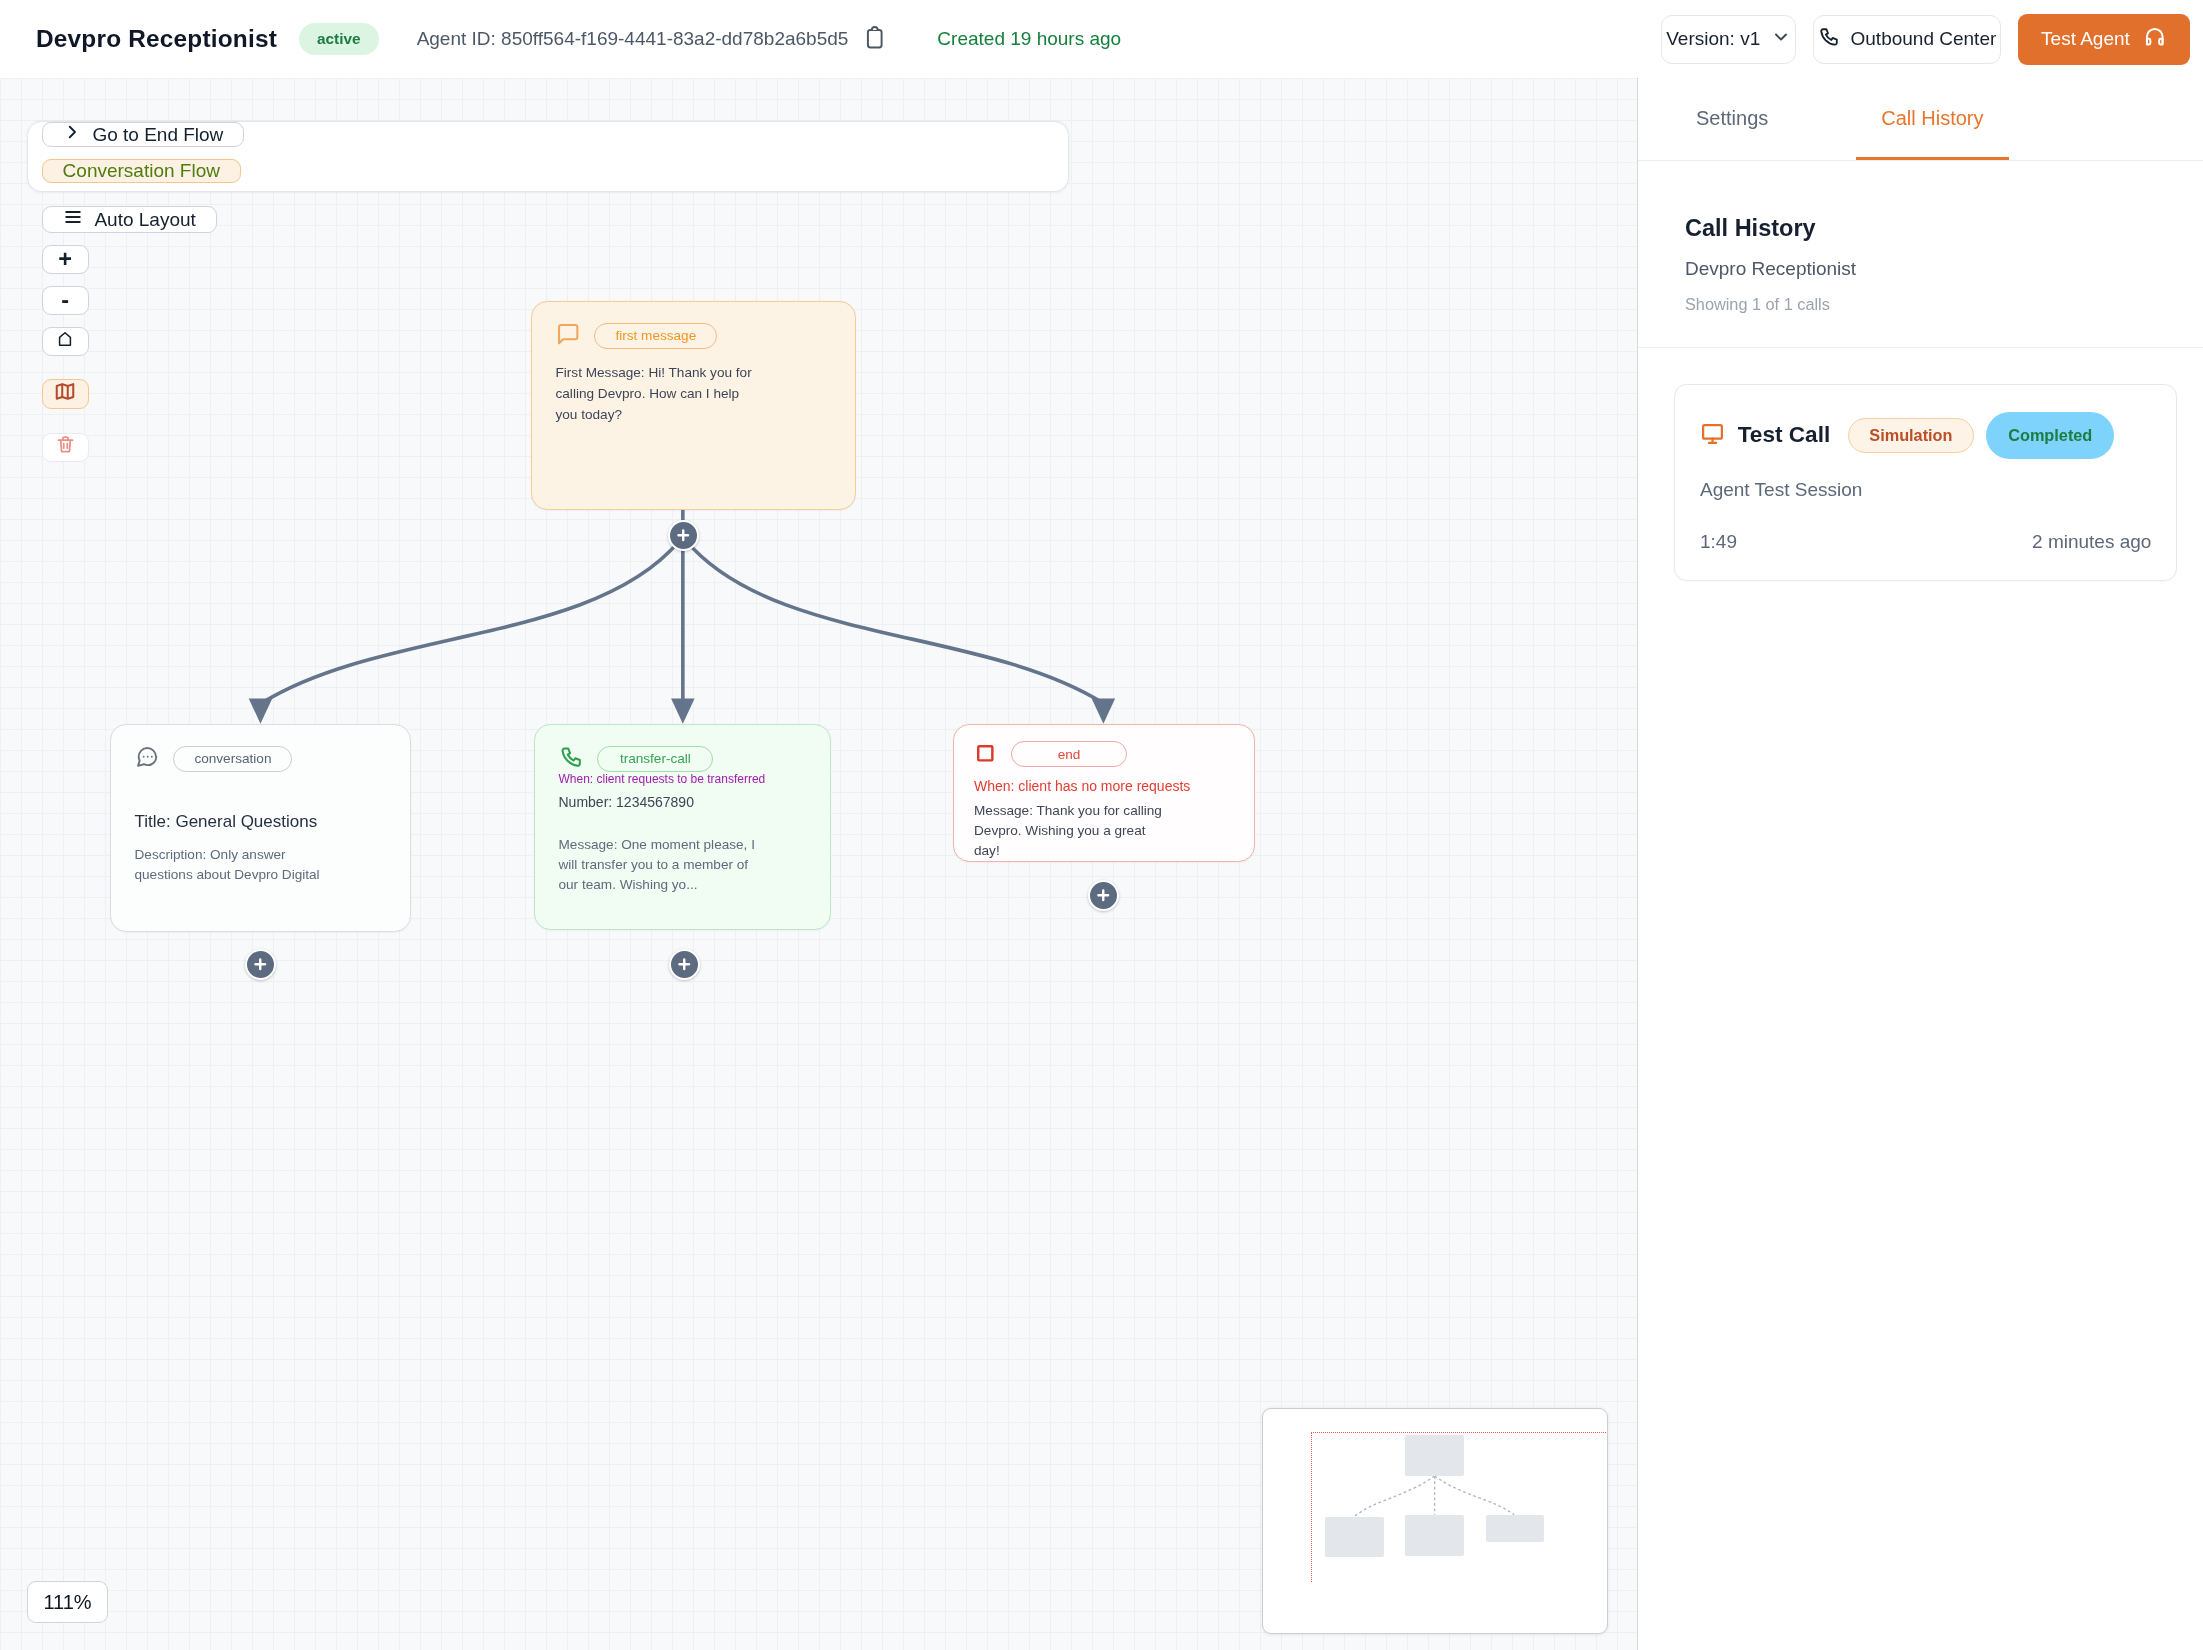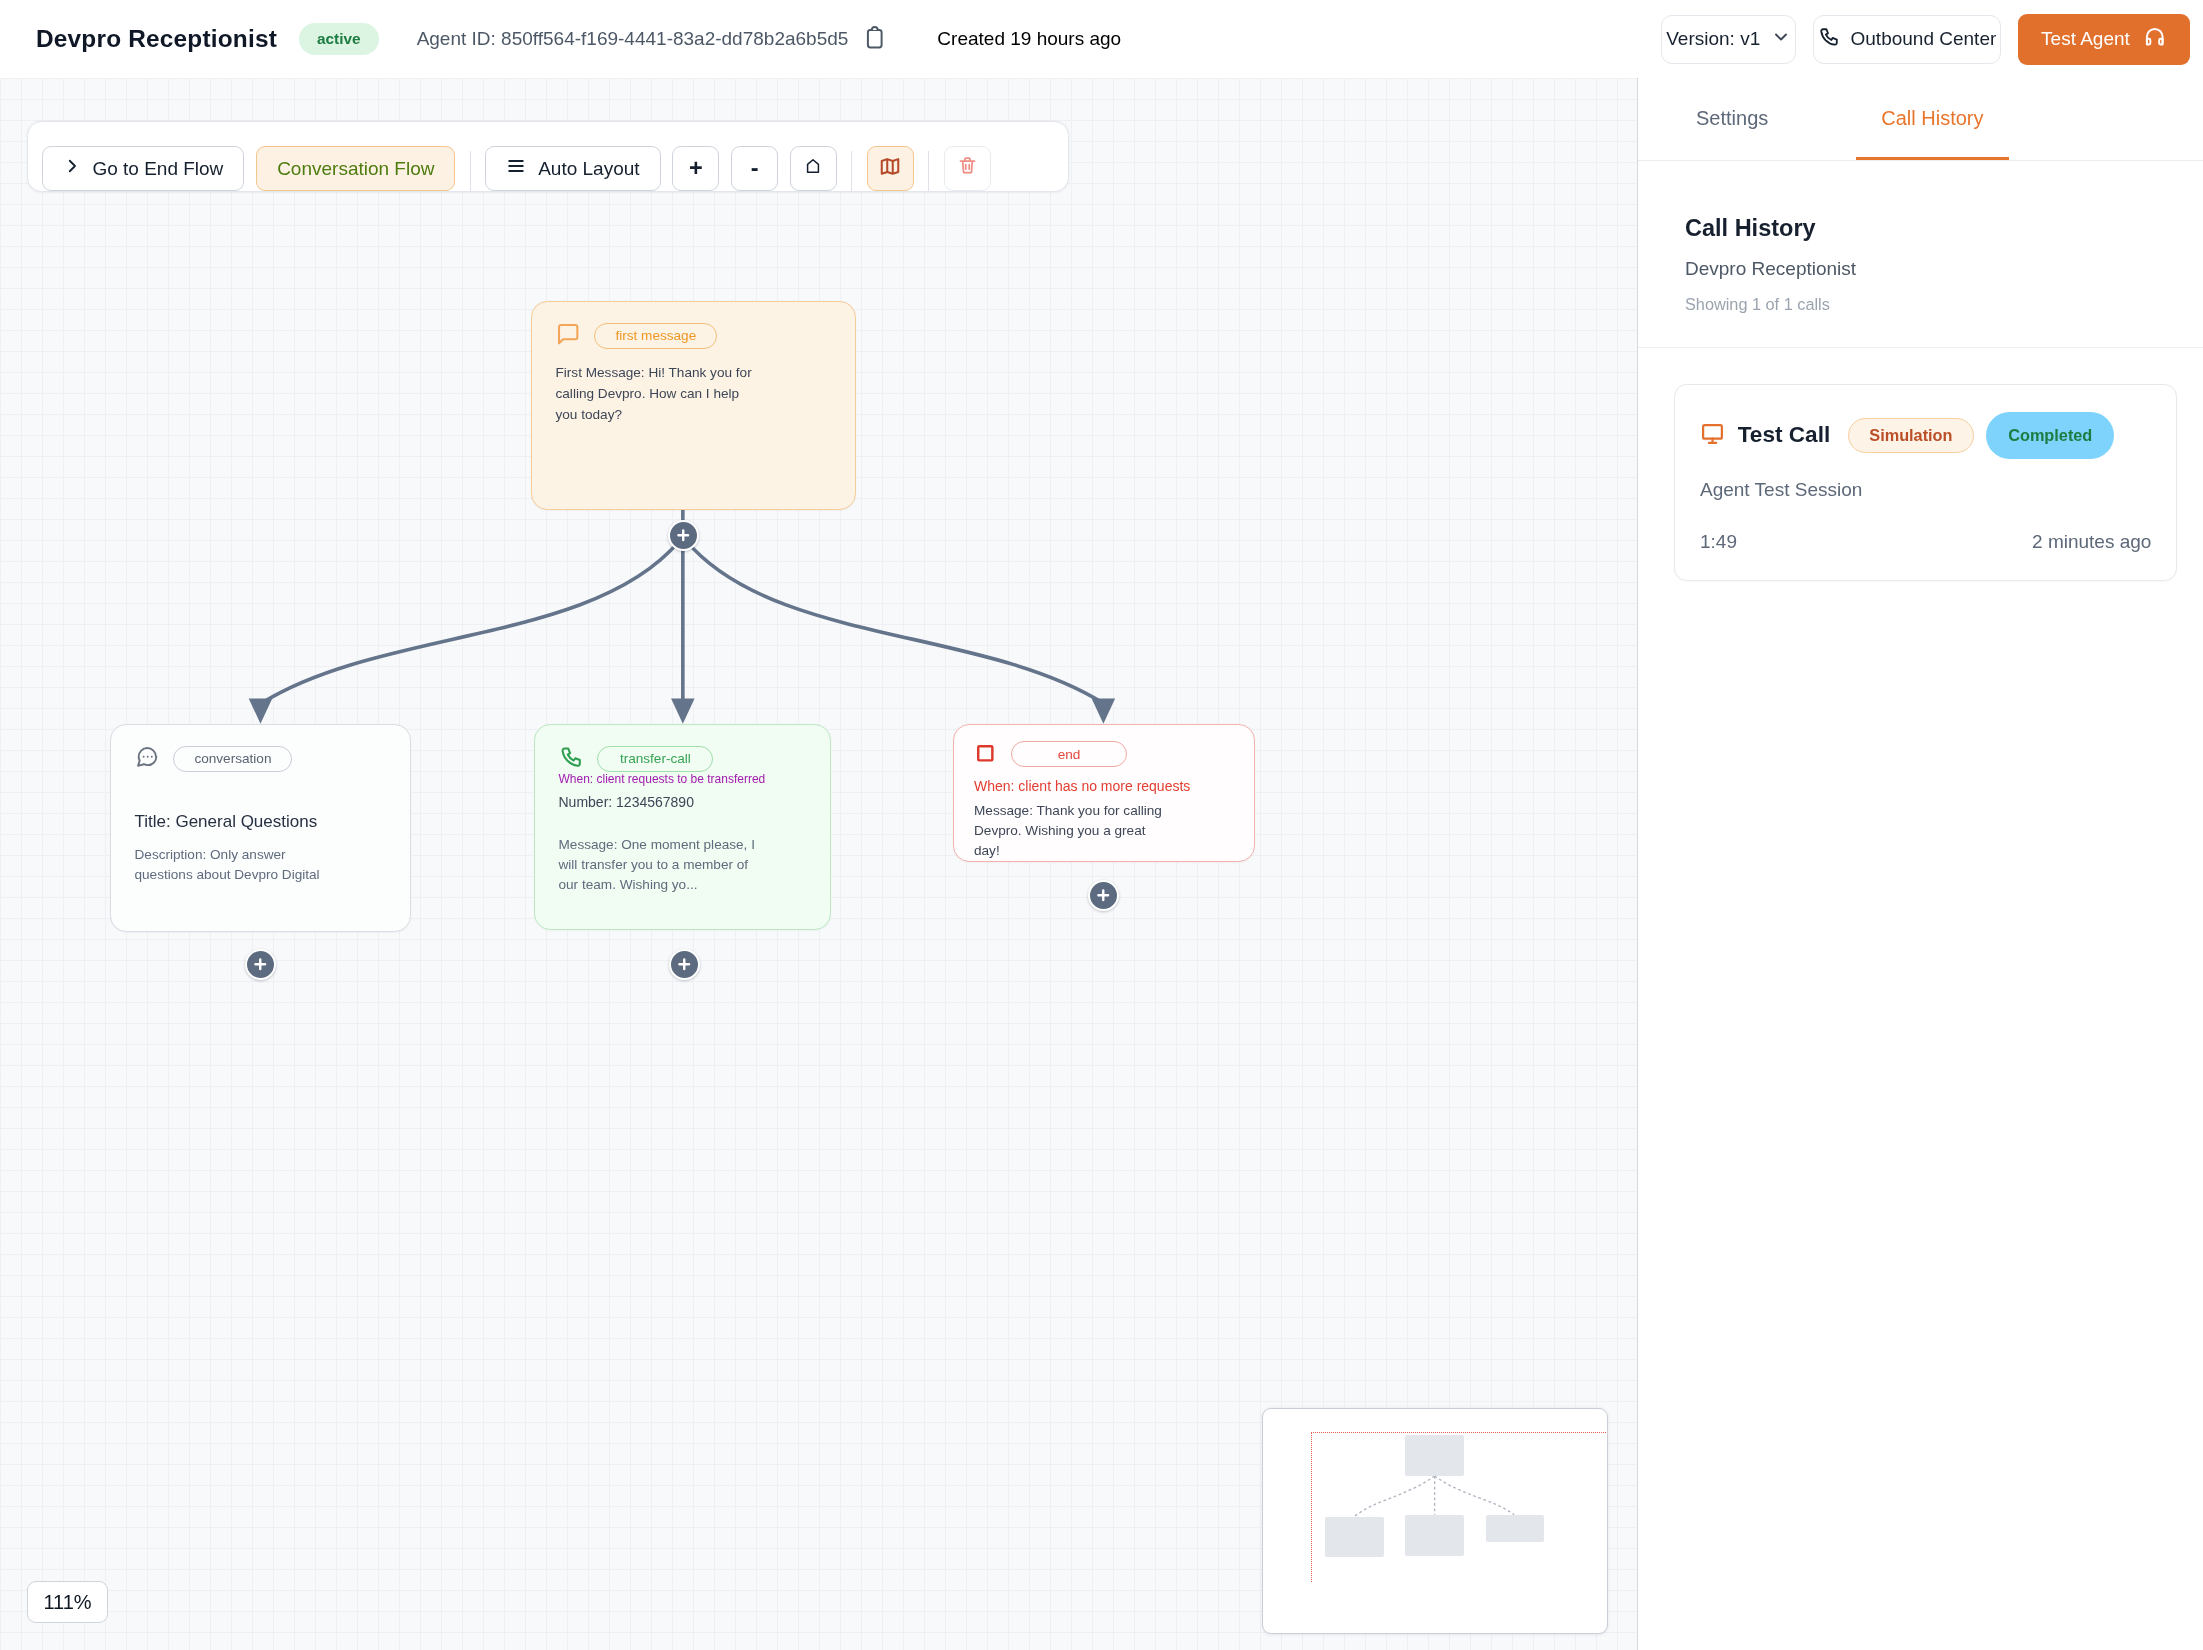--- a/index.html
+++ b/index.html
@@ -6,41 +6,41 @@
   html,body { width:2204px; height:1650px; overflow:hidden; background:#fff;
               font-family:"Liberation Sans", sans-serif; color:#16202e; }
 
   
   .header { height:78px; display:flex; align-items:center; padding:0 14.5px 0 36px; background:#fff; }
   .app-title { font-size:24.4px; font-weight:bold; color:#101828; letter-spacing:0.2px; }
   .badge-active { margin-left:22px; background:#dcf5e3; color:#1d7c42; font-size:15.4px; font-weight:bold;
                   padding:7.2px 18px; border-radius:904px; }
   .agent-id { margin-left:38px; font-size:19px; color:#4d5866; }
   .icon-btn-plain { background:none; border:none; cursor:pointer; color:#4d5866; display:flex; align-items:center; margin-left:14.5px; }
-  .created { margin-left:51px; font-size:19px; color:#000000; white-space:nowrap; }
+  .created { margin-left:51px; font-size:19px; color:#15803d; white-space:nowrap; }
   .header-right { margin-left:auto; display:flex; align-items:center; gap:16.3px; }
   .hbtn { display:flex; align-items:center; gap:11px; height:49px; padding:0 4px; background:#fff;
           border:1.4px solid #e4e7ec; border-radius:11px; font-size:19px; color:#18222f; cursor:pointer;
           font-family:inherit; white-space:nowrap; }
   .hbtn svg { flex:0 0 auto; }
   .btn-test { display:flex; align-items:center; gap:12.7px; height:51px; padding:0 23.5px; border:none;
               border-radius:9px; background:#e2702d; color:#fff; font-size:19px; font-weight:500;
               cursor:pointer; font-family:inherit; }
 
   
   .main { display:flex; height:1572px; }
   .canvas { position:relative; width:1637px; height:100%; background:#f8f9fb; overflow:hidden;
             background-image:linear-gradient(#eef0f4 0.9px, transparent 0.9px),
                              linear-gradient(90deg,#eef0f4 0.9px, transparent 0.9px);
             background-size:21px 21px; }
 
   
   .toolbar { position:absolute; left:27px; top:43px; width:1042px; height:71px; background:#fff;
-             border:0.9px solid #e3e6ec; border-radius:14.5px; display:flex; align-items:flex-end; gap:11.8px;
-             padding:0 13.6px; box-shadow:0 0.9px 2.7px rgba(16,24,40,.06); }
+             border:0.9px solid #e3e6ec; border-radius:14.5px; display:flex; align-items:flex-start; gap:11.8px;
+             padding:0 13.6px; box-shadow:0 0.9px 2.7px rgba(16,24,40,.06);flex-direction:column; }
   .tbtn { display:flex; align-items:center; justify-content:center; gap:11.8px; height:45px; padding:0 20px;
           background:#fff; border:1.4px solid #cfd4dc; border-radius:9px; font-size:19px; color:#15202f;
           cursor:pointer; font-family:inherit; white-space:nowrap; }
   .tbtn.sq { width:47px; padding:0; font-size:23.5px; font-weight:bold; }
   .tbtn.active-orange { background:#fdf1e3; border-color:#f3c68c; color:#4d7c0f; }
   .tdivider { width:0.9px; height:40px; background:#dfe2e8; margin:0 2.7px; }
   .trash-btn { border-color:#e9ebef; color:#ef8e85; }
   .map-btn { color:#b5492a; }
 
   

